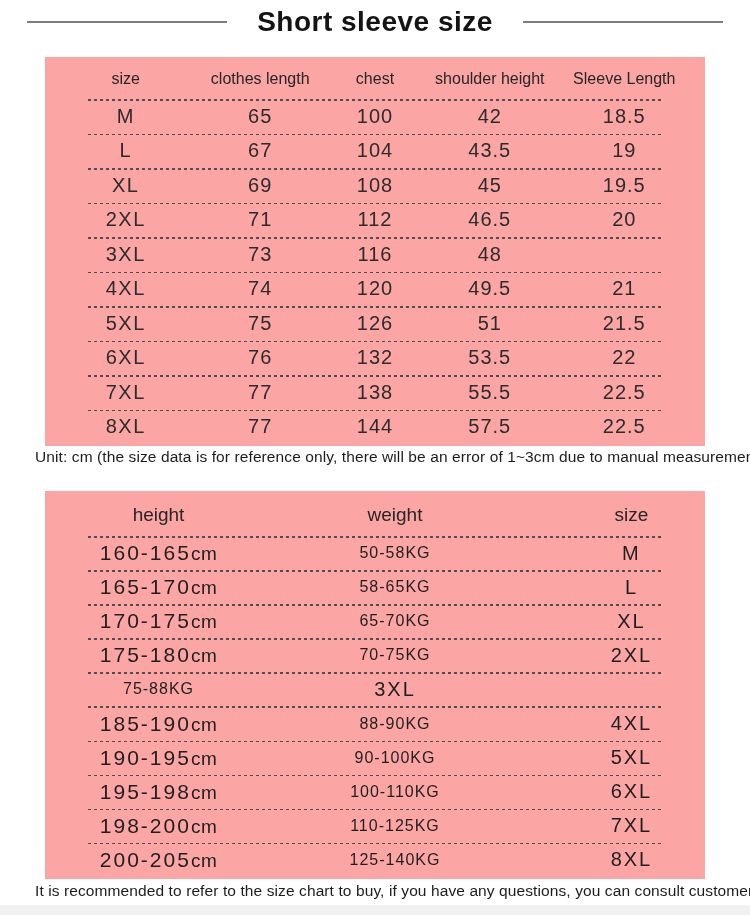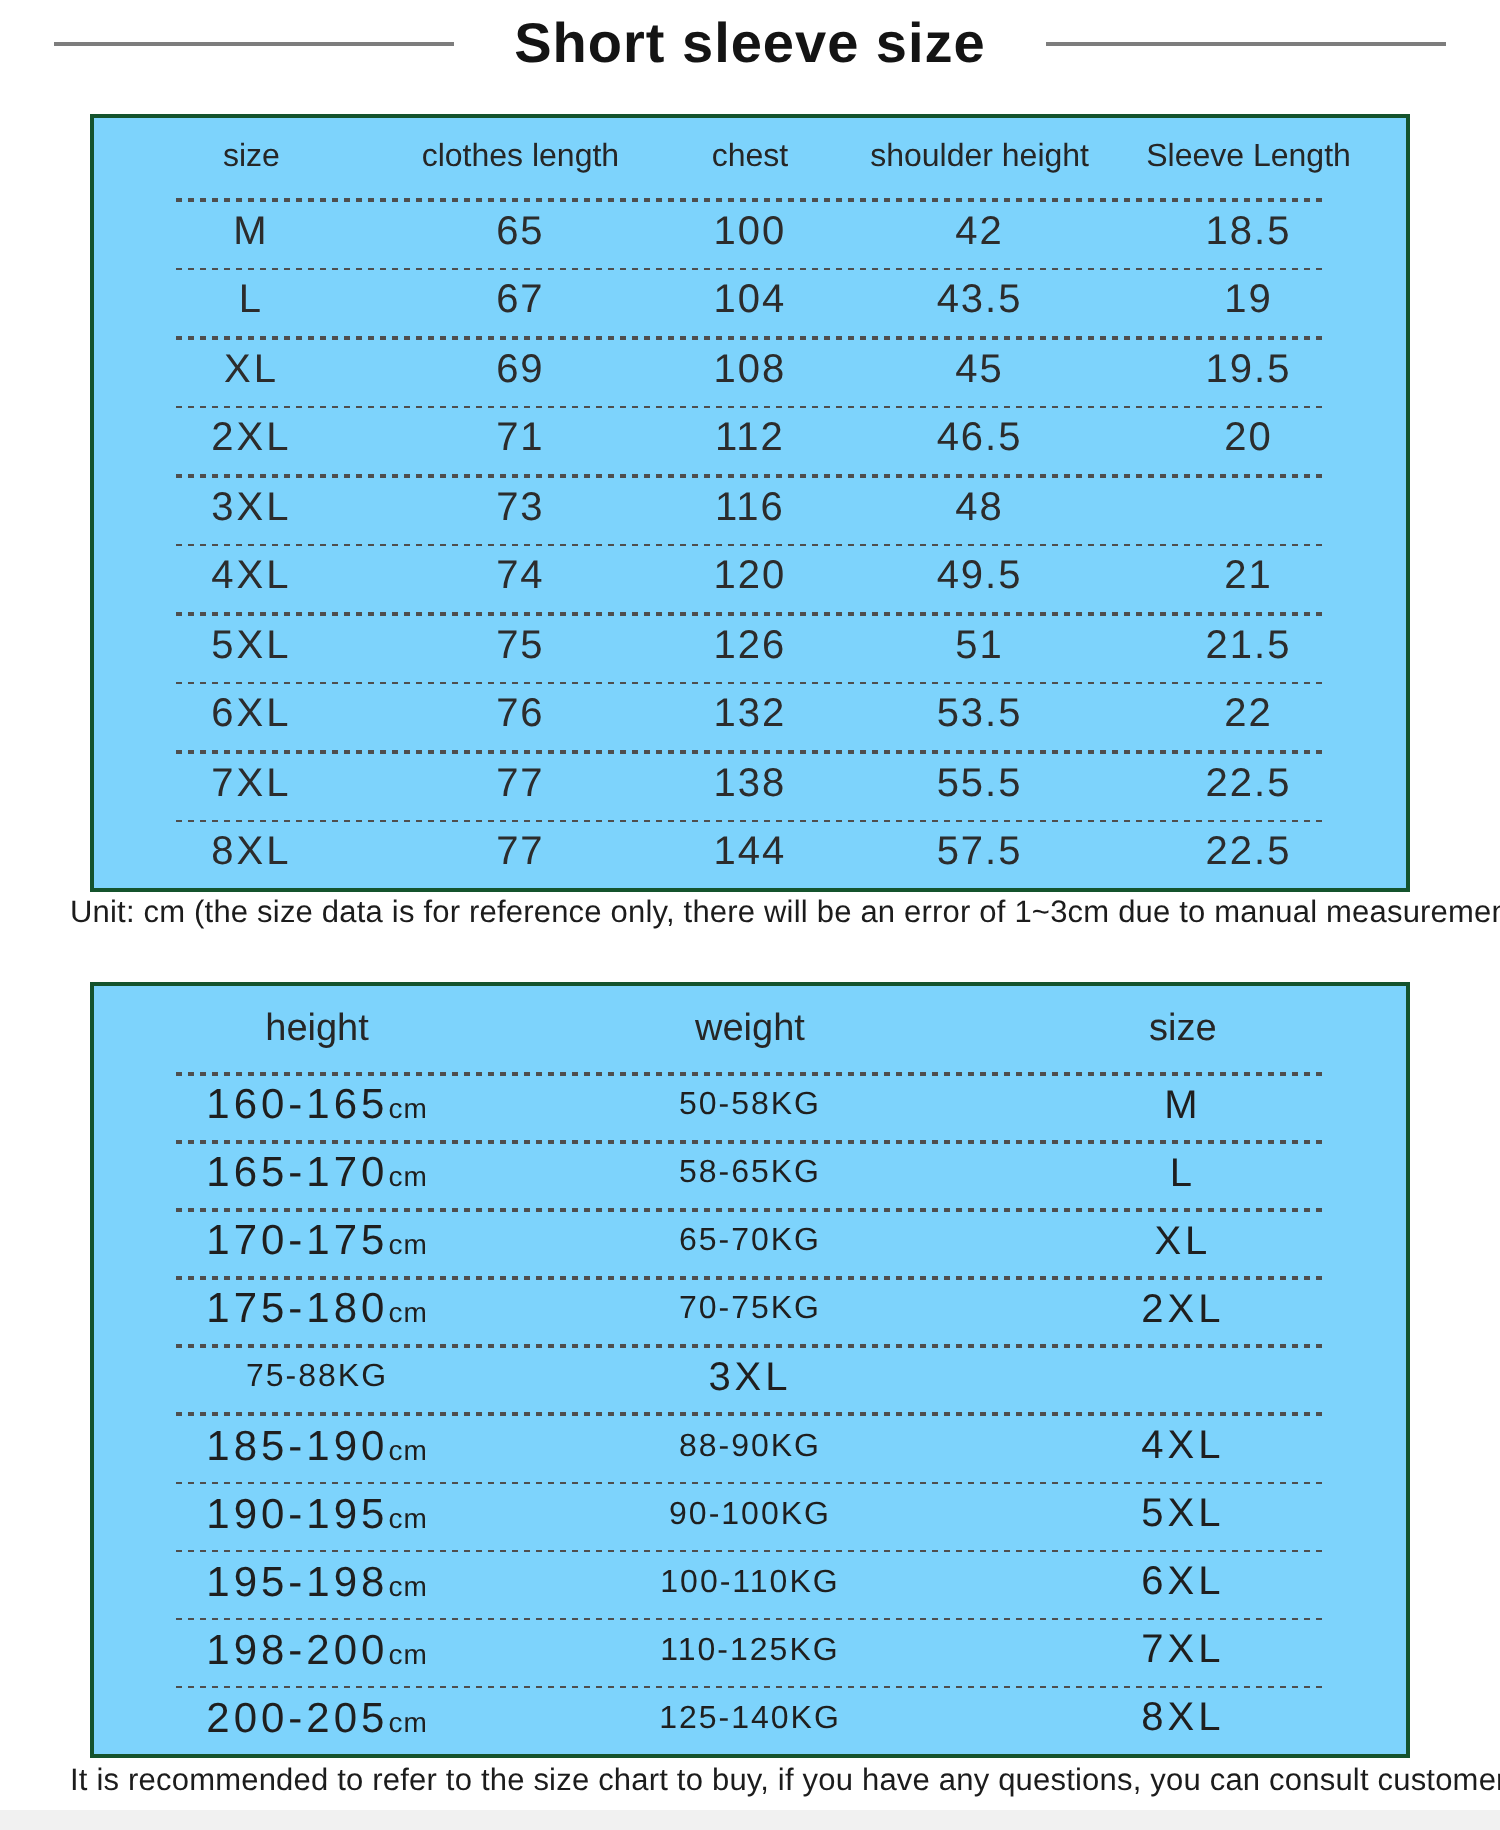--- a/index.html
+++ b/index.html
@@ -19,43 +19,43 @@
   }
   .title-line { width:200px; height:2px; background:#7d7d7d; }
   .page-title {
     font-size:28px; font-weight:bold; color:#141414;
     letter-spacing:0.5px; white-space:nowrap;
   }
 
   
   .sizetable {
     position:absolute; left:45px; width:660px;
-    border:2px solid #14532d; box-sizing:border-box;
-    background:#7dd3fc;
+    border:2px solid #fca5a5; box-sizing:border-box;
+    background:#fca5a5;
   }
   #table1 { top:57px; height:389px; }
   #table2 { top:491px; height:388px; }
 
   .thead, .trow {
     display:grid; align-items:center; text-align:center;
     position:relative;
   }
   .t1grid { grid-template-columns:24% 17% 18% 17% 24%; }
-  .t2grid { grid-template-columns:34% 32% 34%; }
+  .t2grid { grid-template-columns:34% 32% 34%;gap:20px; }
 
   #table1 .thead { height:40px; font-size:16px; color:#262626; }
   #table1 .trow  { height:34.5px; font-size:20px; letter-spacing:1px; color:#2c2c2c; }
   #table1 .size-col { letter-spacing:1.5px; }
 
   #table2 .thead { height:43px; font-size:19px; color:#262626; }
   #table2 .trow  { height:34.1px; font-size:21px; color:#1f1f1f; }
   #table2 .height-col { letter-spacing:2px; }
   #table2 .weight-col { letter-spacing:1px; font-size:16px; }
   #table2 .sizecol2   { letter-spacing:2px; font-size:20px; }
-  .unit { font-size:14px; letter-spacing:0.5px; }
+  .unit { font-size:19px; letter-spacing:0.5px; }
 
   
   .trow::before {
     content:"";
     position:absolute; top:0; left:41px; right:41px; height:1.5px;
     background:repeating-linear-gradient(90deg,#4e4e4e 0 3px,transparent 3px 6px);
   }
 
   
   .note {

